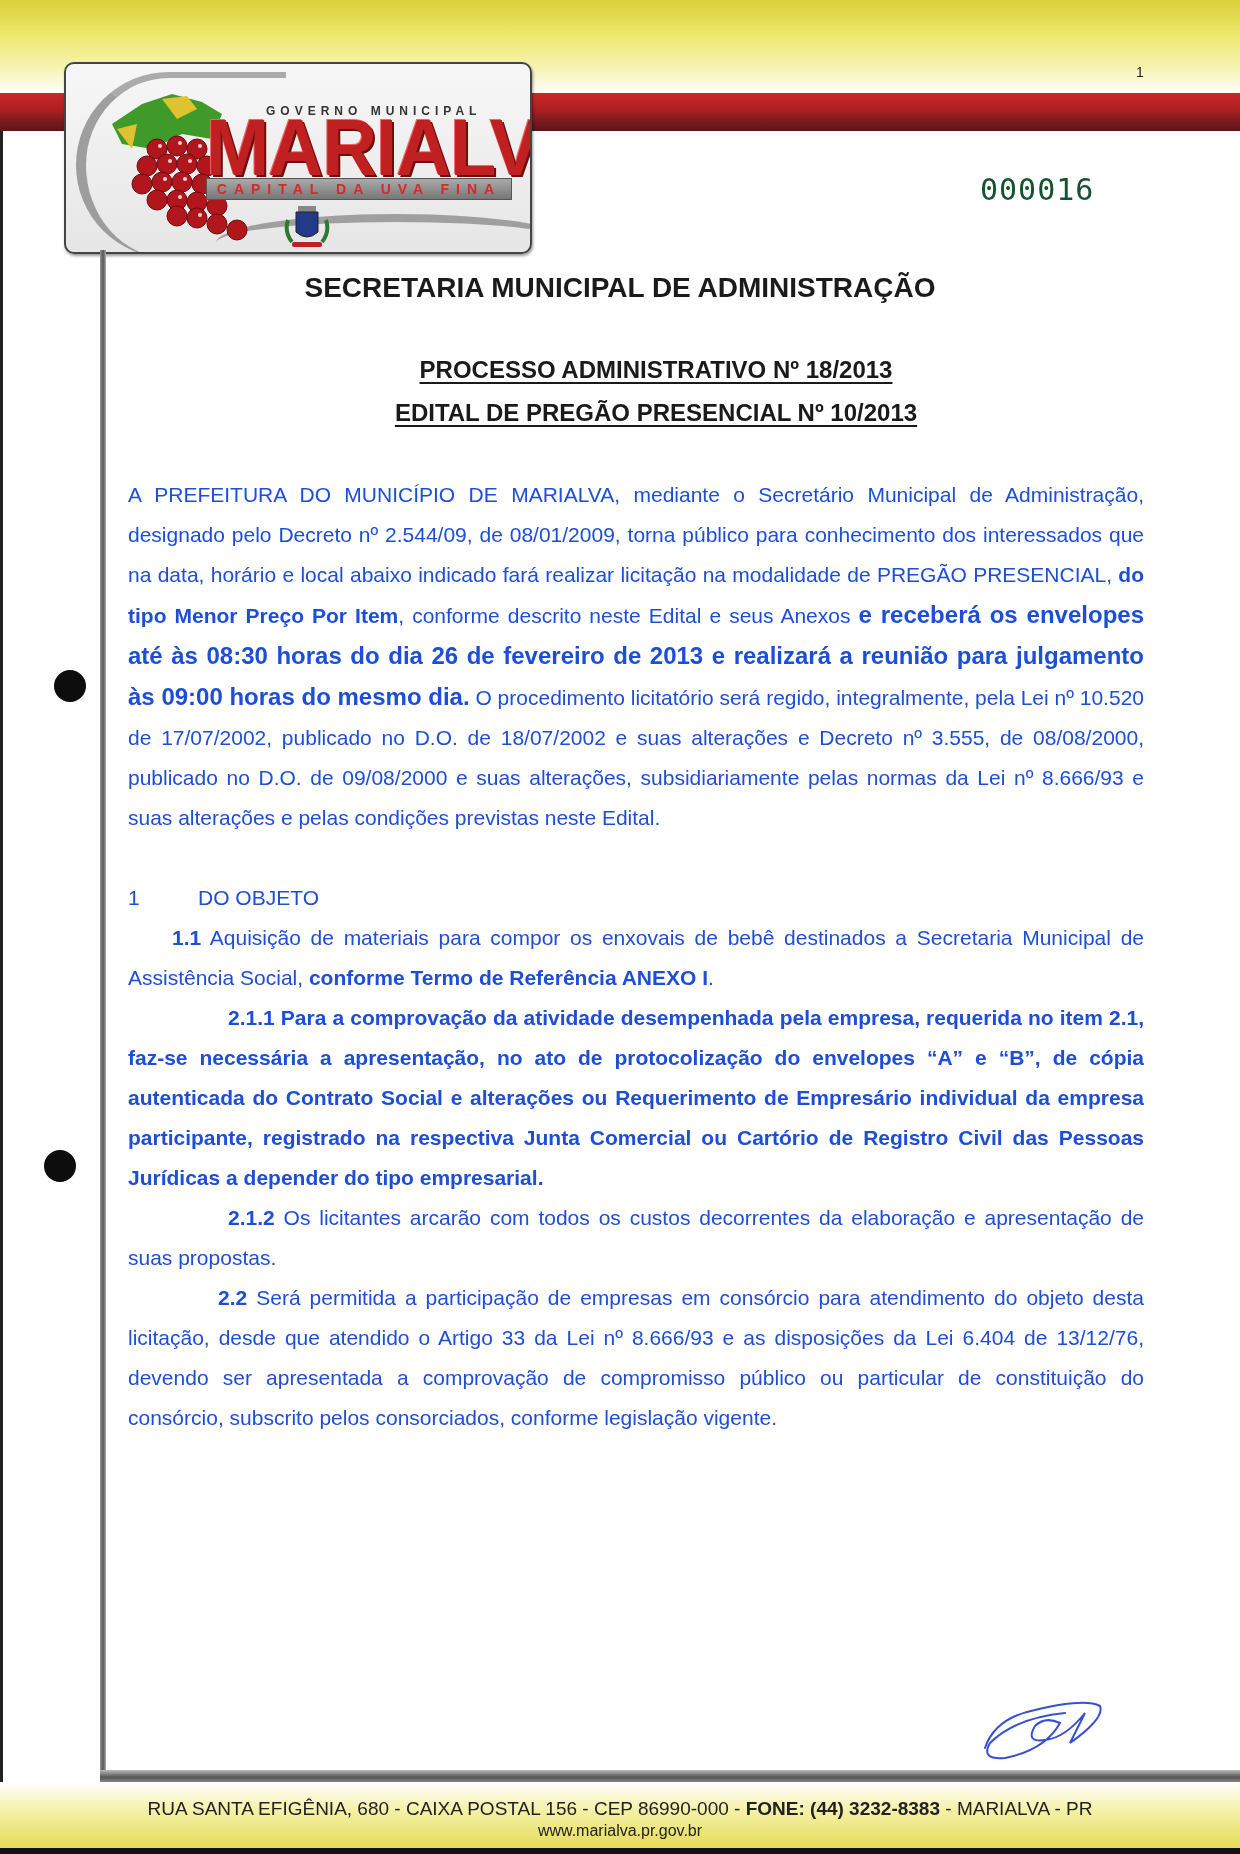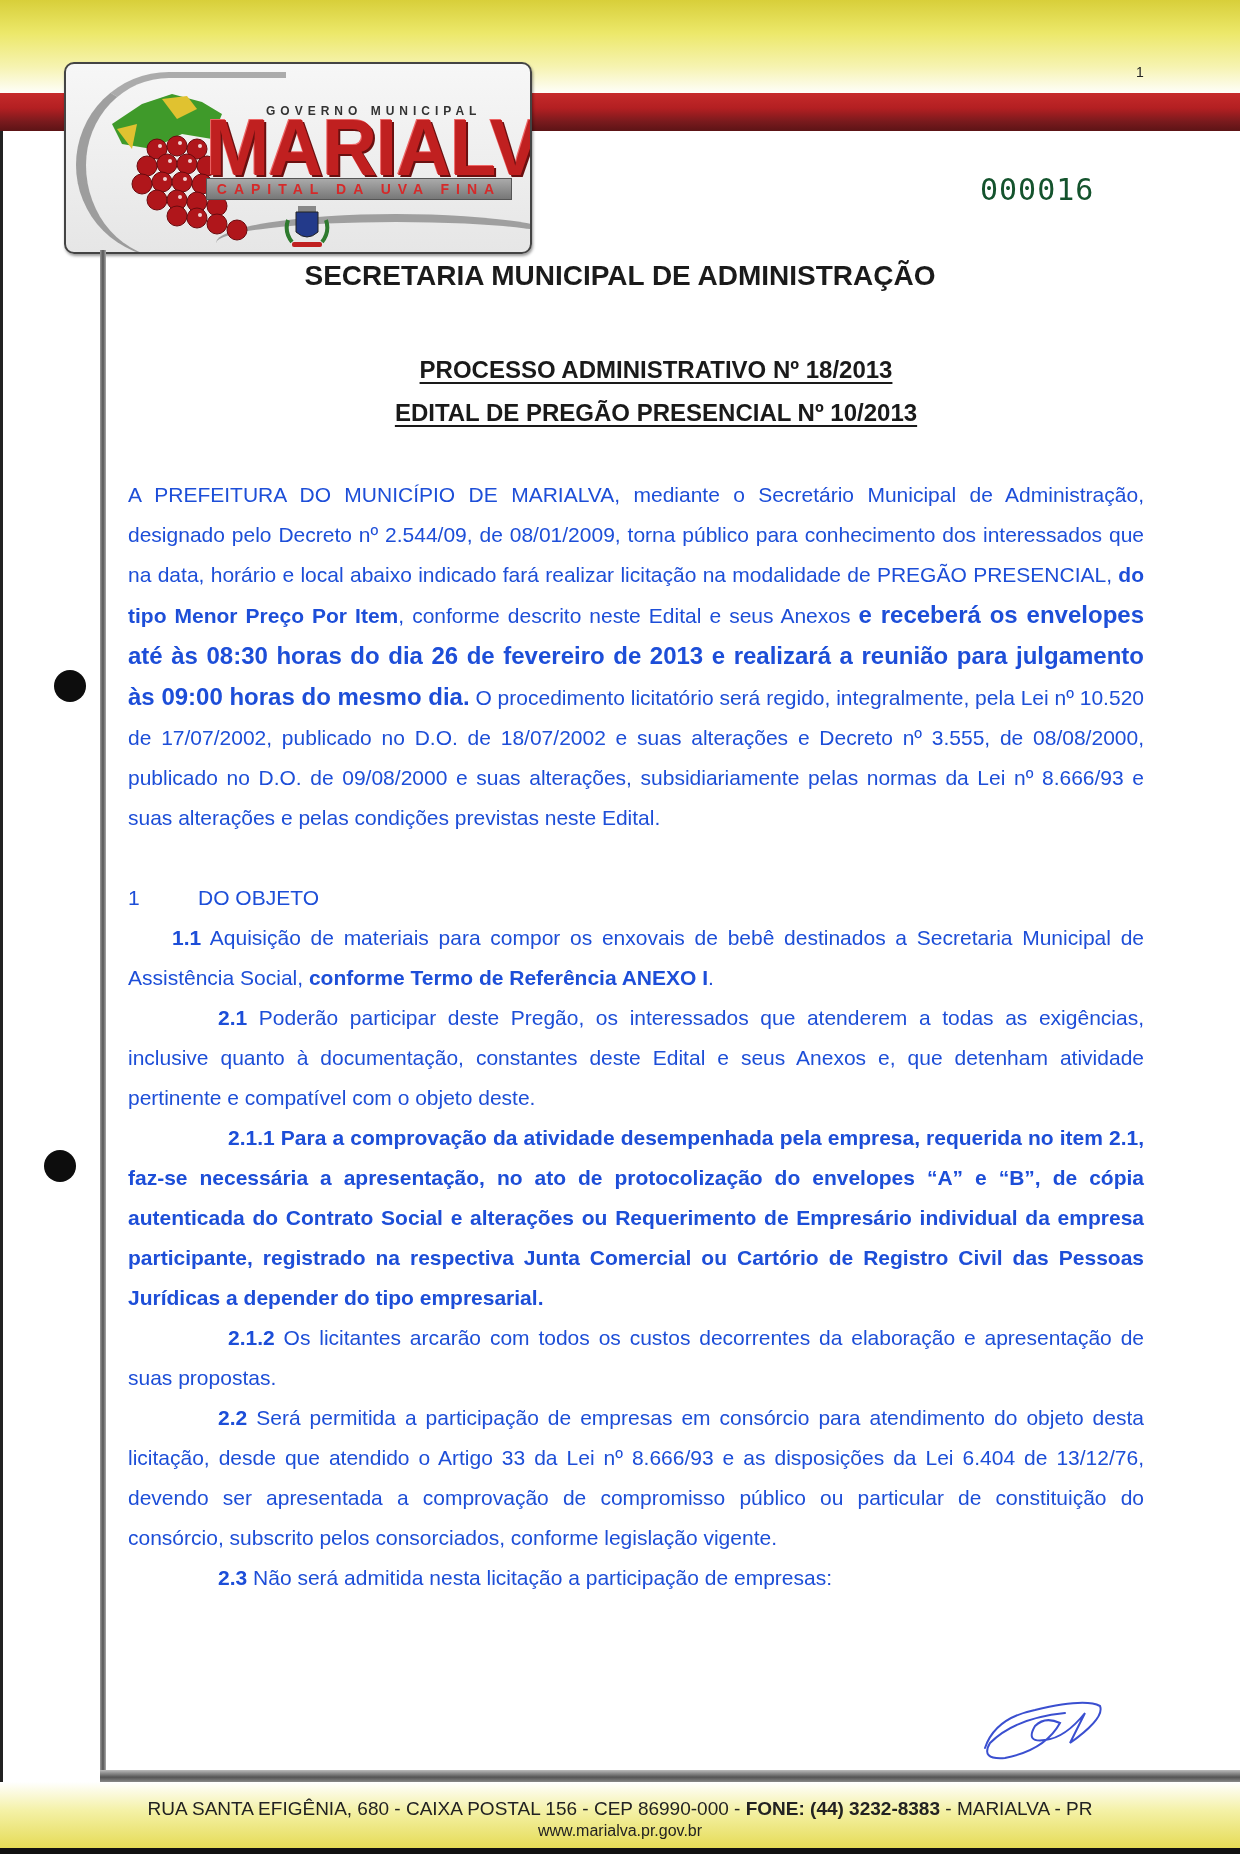--- a/index.html
+++ b/index.html
@@ -65,21 +65,21 @@
     background:linear-gradient(90deg,#999,#555,#aaa);
   }
   .frame-bottom {
     position:absolute; left:100px; top:1770px; width:1140px; height:12px;
     background:linear-gradient(180deg,#bbb,#555 60%,#888);
   }
   .hole { position:absolute; width:32px; height:32px; border-radius:50%; background:#0d0d0d; }
   .left-edge { position:absolute; left:0; top:0; width:3px; height:1854px; background:#222; }
 
   .title-secretaria {
-    position:absolute; left:0; width:1240px; top:260px; text-align:center;
+    position:absolute; left:0; width:1240px; top:272px; text-align:center;
     font-size:28px; font-weight:bold; color:#1b1b1b;
   }
   .doc-title {
     position:absolute; left:0; width:1240px; text-align:center;
     font-size:24px; font-weight:bold;margin-left:36px;
   }
   .doc-title span { text-decoration:underline; text-underline-offset:4px; text-decoration-thickness:2px; }
 
   .body {
     position:absolute; left:128px; width:1016px; top:475px;
@@ -189,34 +189,28 @@
     <span>A PREFEITURA DO MUNICÍPIO DE MARIALVA, mediante o Secretário Municipal de Administração, designado pelo Decreto nº 2.544/09, de 08/01/2009, torna público para conhecimento dos interessados que na data, horário e local abaixo indicado fará realizar licitação na modalidade de PREGÃO PRESENCIAL, </span><b>do tipo Menor Preço Por Item</b><span>, conforme descrito neste Edital e seus Anexos </span><span class="big">e receberá os envelopes até às 08:30 horas do dia 26 de fevereiro de 2013 e realizará a reunião para julgamento às 09:00 horas do mesmo dia.</span><span> O procedimento licitatório será regido, integralmente, pela Lei nº 10.520 de 17/07/2002, publicado no D.O. de 18/07/2002 e suas alterações e Decreto nº 3.555, de 08/08/2000, publicado no D.O. de 09/08/2000 e suas alterações, subsidiariamente pelas normas da Lei nº 8.666/93 e suas alterações e pelas condições previstas neste Edital.</span>
   </p>
 
   <p class="sec">
     <span class="num">1</span><span>DO OBJETO</span>
   </p>
   <p class="indent1">
     <b>1.1</b><span> Aquisição de materiais para compor os enxovais de bebê destinados a Secretaria Municipal de Assistência Social, </span><b>conforme Termo de Referência ANEXO I</b><span>.</span>
   </p>
 
-  <p class="indent3">
-    <b>2.1</b><span> Poderão participar deste Pregão, os interessados que atenderem a todas as exigências, inclusive quanto à documentação, constantes deste Edital e seus Anexos e, que detenham atividade pertinente e compatível com o objeto deste.</span>
-  </p>
   <p class="indent2" style="font-weight:bold;">
     <span>2.1.1</span><span> Para a comprovação da atividade desempenhada pela empresa, requerida no item 2.1, faz-se necessária a apresentação, no ato de protocolização do envelopes “A” e “B”, de cópia autenticada do Contrato Social e alterações ou Requerimento de Empresário individual da empresa participante, registrado na respectiva Junta Comercial ou Cartório de Registro Civil das Pessoas Jurídicas a depender do tipo empresarial.</span>
   </p>
   <p class="indent2">
     <b>2.1.2</b><span> Os licitantes arcarão com todos os custos decorrentes da elaboração e apresentação de suas propostas.</span>
   </p>
   <p class="indent3">
     <b>2.2</b><span> Será permitida a participação de empresas em consórcio para atendimento do objeto desta licitação, desde que atendido o Artigo 33 da Lei nº 8.666/93 e as disposições da Lei 6.404 de 13/12/76, devendo ser apresentada a comprovação de compromisso público ou particular de constituição do consórcio, subscrito pelos consorciados, conforme legislação vigente.</span>
-  </p>
-  <p class="indent3">
-    <b>2.3</b><span> Não será admitida nesta licitação a participação de empresas:</span>
   </p>
 </div>
 
 <svg class="signature" viewBox="0 0 140 78">
   <path d="M10 60 Q20 30 60 22 Q110 10 125 18 Q130 30 95 55 L110 25 Q90 50 70 52 Q50 55 60 38 Q70 28 85 35 Q70 62 30 70 Q5 72 15 55 Q40 30 90 25" fill="none" stroke="#3a4fd0" stroke-width="2" stroke-linecap="round"></path>
 </svg>
 
 <div class="frame-bottom"></div>
 <div class="footer-band"></div>
 <div class="footer-address">

